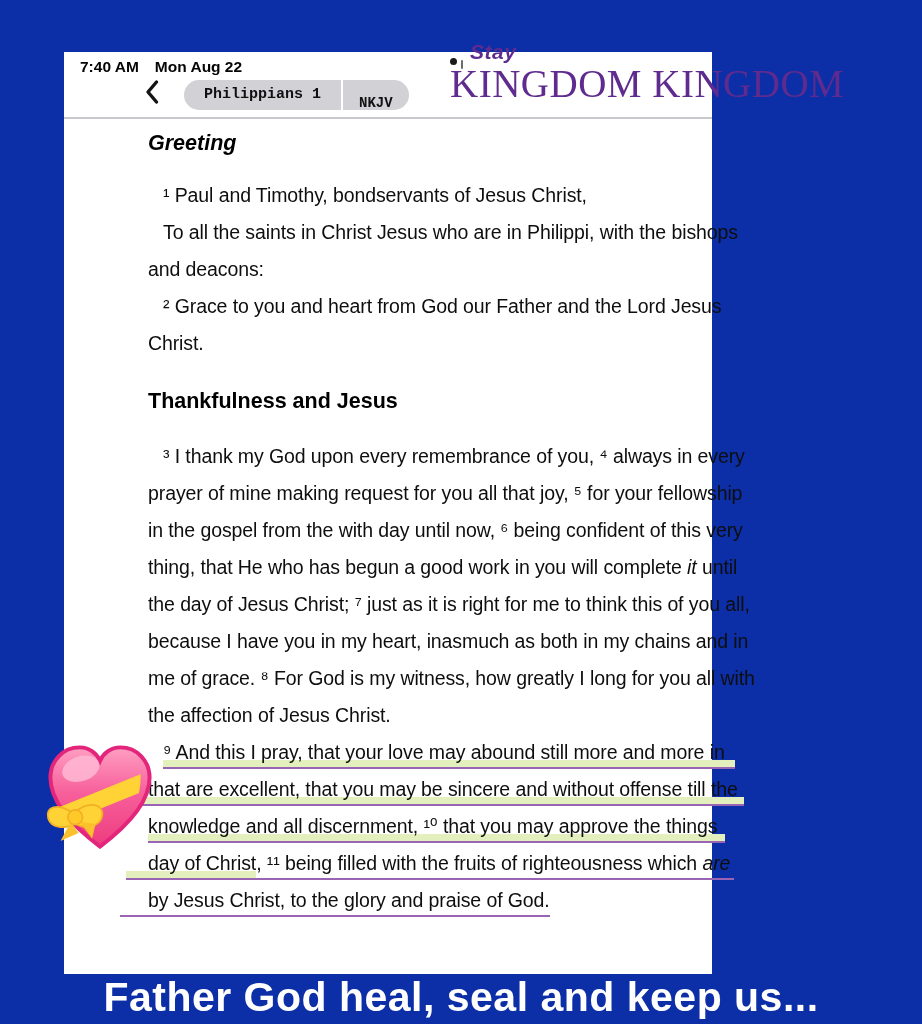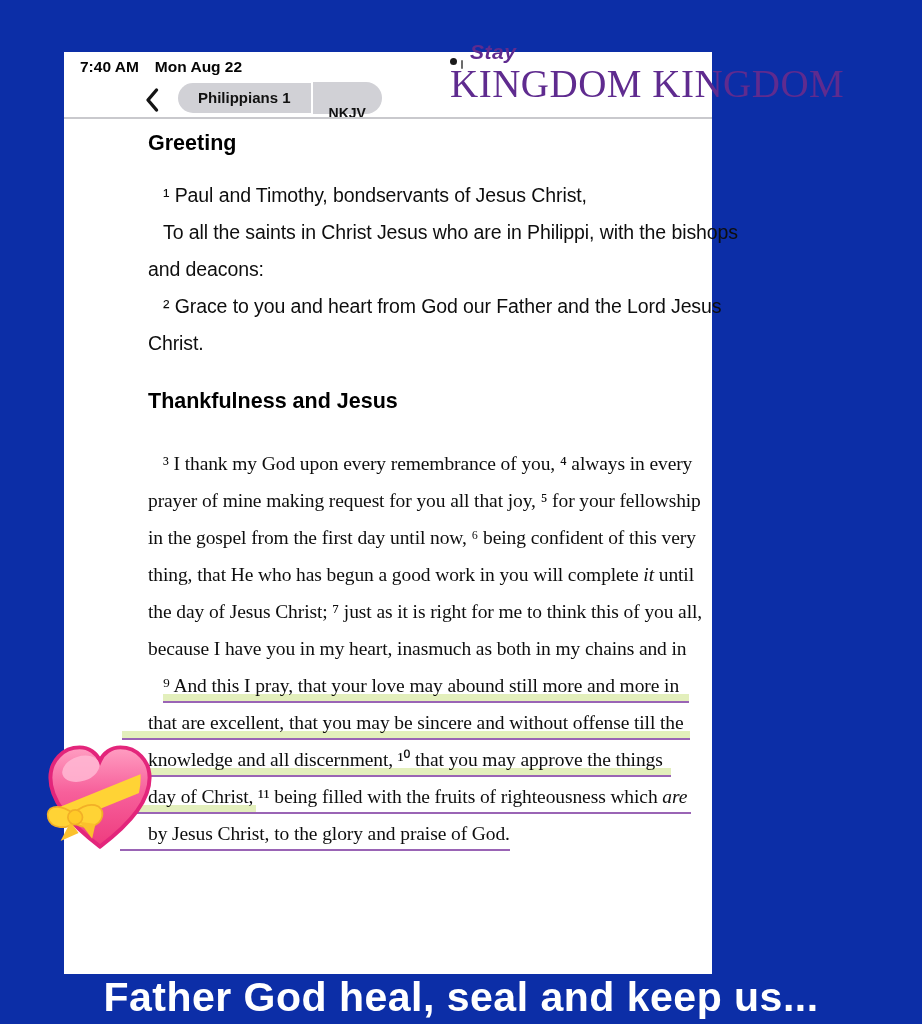--- a/index.html
+++ b/index.html
@@ -13,39 +13,39 @@
   .card {
     position:absolute; left:64px; top:52px; width:648px; height:922px;
     background:#ffffff;
   }
   .statusbar {
     position:absolute; left:16px; top:6px; display:flex; gap:16px;
     font-size:15.5px; font-weight:700; color:#050505;
   }
   .navbar {
     position:absolute; left:78px; top:28px; height:34px;
-    display:flex; align-items:flex-end; gap:16px;
+    display:flex; align-items:flex-start; gap:22px;font-family:Liberation Mono, monospace;
   }
   .back-btn { width:20px; height:26px; display:flex; align-items:center; justify-content:center; background:none; border:none; cursor:pointer; }
   .segmented { display:flex; align-items:center; }
   .seg {
     height:30px; line-height:30px; background:#d1d1d6; color:#111;
     font-size:15px; font-weight:700; border:none; cursor:pointer;
     font-family:inherit;
   }
   .seg-left { border-radius:16px 0 0 16px; padding:0 20px; }
-  .seg-right { border-radius:0 16px 16px 0; padding:16px 16px; margin-left:2px; font-size:14px; }
+  .seg-right { border-radius:0 16px 16px 0; padding:8px 16px; margin-left:2px; font-size:14px; }
   .nav-divider { position:absolute; left:0; top:65px; width:100%; height:2px; background:#c9c9cd; }
   
   .content { position:absolute; left:84px; top:66px; width:700px; color:#0e0e0e; }
   .sec-h { font-size:21.5px; font-weight:700; height:27px; line-height:27px; color:#000; }
-  .h-greeting { margin-top:12px; }
+  .h-greeting { margin-top:12px;font-style:italic; }
   .h-thank { margin-top:26px; }
   .blockA { margin-top:20px; }
-  .blockB { margin-top:30px;font-family:Liberation Serif, serif; }
+  .blockB { margin-top:23px; }
   .ln { height:37px; line-height:37px; white-space:nowrap; font-size:19.5px; letter-spacing:-0.1px; }
   .ind { padding-left:15px; }
   
   .u {
     display:inline-block; line-height:30px;
     border-bottom:2.5px solid #9a64b5;
     background-image:linear-gradient(#e3efbc,#e3efbc);
     background-repeat:no-repeat; background-position:left bottom; background-size:100% 7px;
   }
   .u-0 { padding-right:10px; }
@@ -108,24 +108,26 @@
         <div class="ln">and deacons:</div>
         <div class="ln ind">² Grace to you and heart from God our Father and the Lord Jesus</div>
         <div class="ln">Christ.</div>
       </div>
 
       <div class="sec-h h-thank">Thankfulness and Jesus</div>
 
       <div class="blockB">
         <div class="ln ind">³ I thank my God upon every remembrance of you, ⁴ always in every</div>
         <div class="ln">prayer of mine making request for you all that joy, ⁵ for your fellowship</div>
-        <div class="ln">in the gospel from the first day until now, ⁶ being confident of this very</div>
+        <div class="ln">in the gospel from the with day until now, ⁶ being confident of this very</div>
         <div class="ln">thing, that He who has begun a good work in you will complete <em>it</em> until</div>
         <div class="ln">the day of Jesus Christ; ⁷ just as it is right for me to think this of you all,</div>
         <div class="ln">because I have you in my heart, inasmuch as both in my chains and in</div>
+        <div class="ln">me of grace. ⁸ For God is my witness, how greatly I long for you all with</div>
+        <div class="ln">the affection of Jesus Christ.</div>
 
         <div class="ln ind"><span class="u u-0">⁹ And this I pray, that your love may abound still more and more in</span></div>
         <div class="ln"><span class="u u-2">that are excellent, that you may be sincere and without offense till the</span></div>
         <div class="ln"><span class="u u-1">knowledge and all discernment, ¹⁰ that you may approve the things</span></div>
         <div class="ln"><span class="u u-3">day of Christ, ¹¹ being filled with the fruits of righteousness which <em>are</em></span></div>
         <div class="ln"><span class="u u-4">by Jesus Christ, to the glory and praise of God.</span></div>
       </div>
     </div>
   </div>
 

